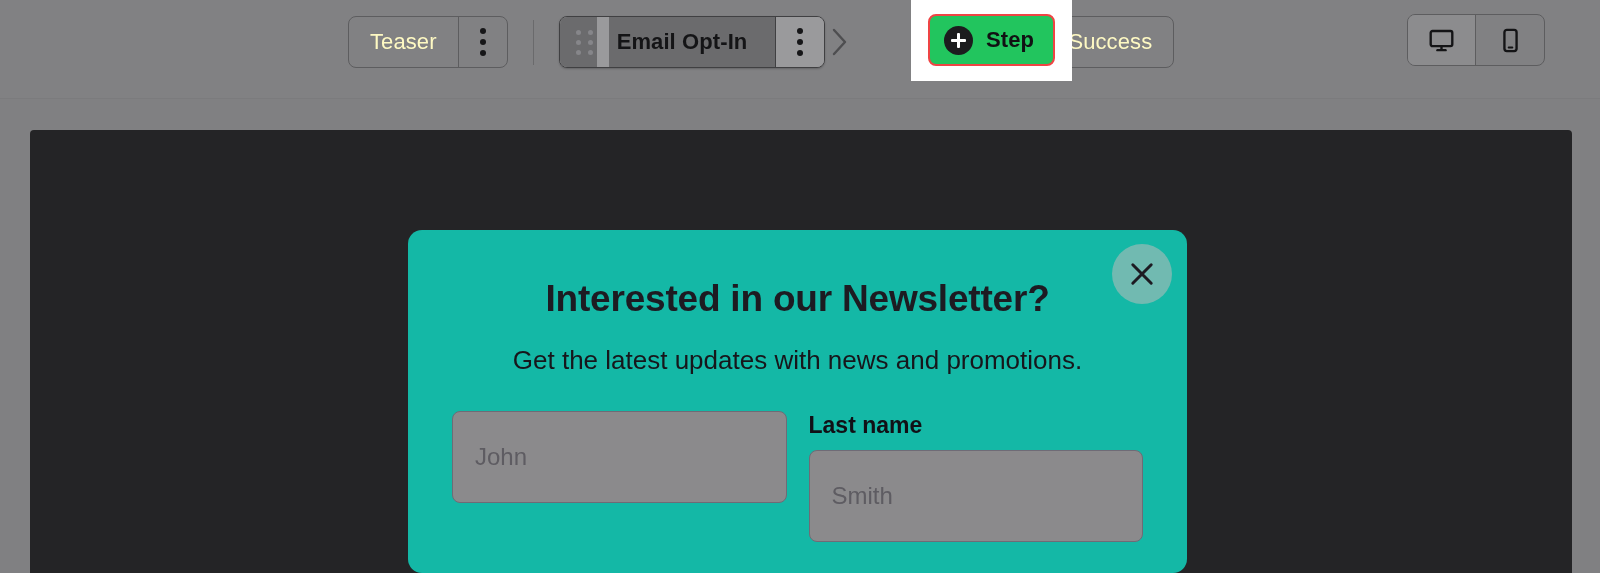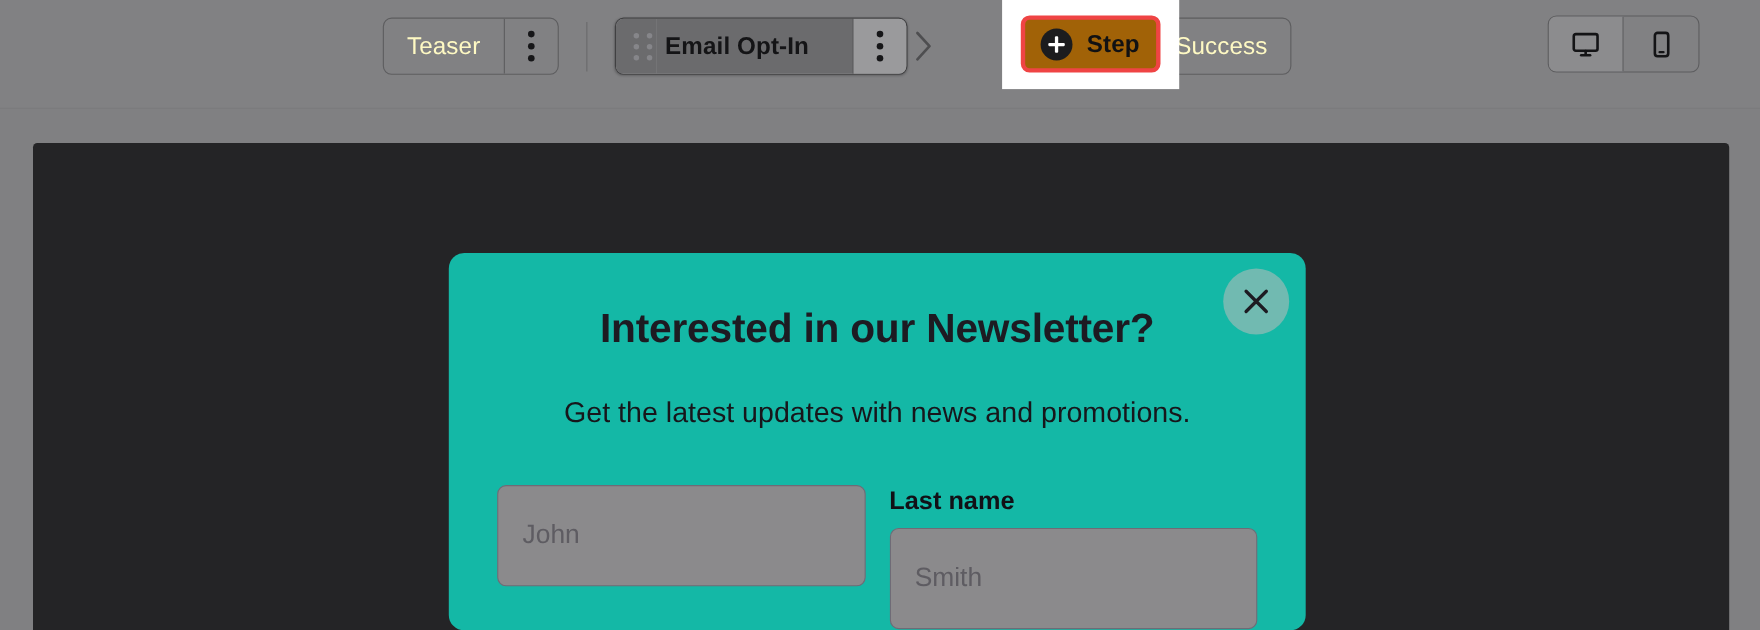--- a/index.html
+++ b/index.html
@@ -124,21 +124,22 @@
     display: flex;
     align-items: center;
     padding-left: 16px;
     padding-right: 4px;
   }
   .step-pill.active .step-label {
     background: #6b6b6d;
     color: #141416;
     font-weight: 700;
     padding-left: 8px;
-    padding-right: 40px;
+    padding-right: 28px;
+    margin-left: 12px;
   }
   .step-pill.active .pill-sep { background: #404042; }
   .step-pill.active .step-menu-btn { background: #9a9a9c; }
 
   
   .drag-dots {
     display: grid;
     grid-template-columns: repeat(2, 5px);
     grid-template-rows: repeat(3, 5px);
     gap: 5px 7px;
@@ -174,23 +175,23 @@
   .add-step-btn {
     position: absolute;
     left: 17px;
     top: 14px;
     width: 127px;
     height: 52px;
     display: flex;
     align-items: center;
     gap: 13px;
     padding: 0 14px;
-    border: 4px solid #ef4444;
+    border: 2px solid #ef4444;
     border-radius: 8px;
-    background: #a16207;
+    background: #22c55e;
     box-sizing: border-box;
     cursor: pointer;
   }
   .plus-circle {
     position: relative;
     width: 29px;
     height: 29px;
     border-radius: 50%;
     background: #1c1c1e;
     flex: 0 0 29px;
@@ -283,21 +284,21 @@
     margin: 0;
     padding-top: 47px;
     text-align: center;
     font-size: 37px;
     line-height: 44px;
     font-weight: 700;
     color: #1d1b22;
     letter-spacing: -0.2px;
   }
   .modal-subtitle {
-    margin: 18px;
+    margin: 3px;
     padding-top: 20px;
     text-align: center;
     font-size: 26px;
     line-height: 32px;
     font-weight: 400;
     color: #17161b;
   }
 
   .form-row {
     display: flex;

